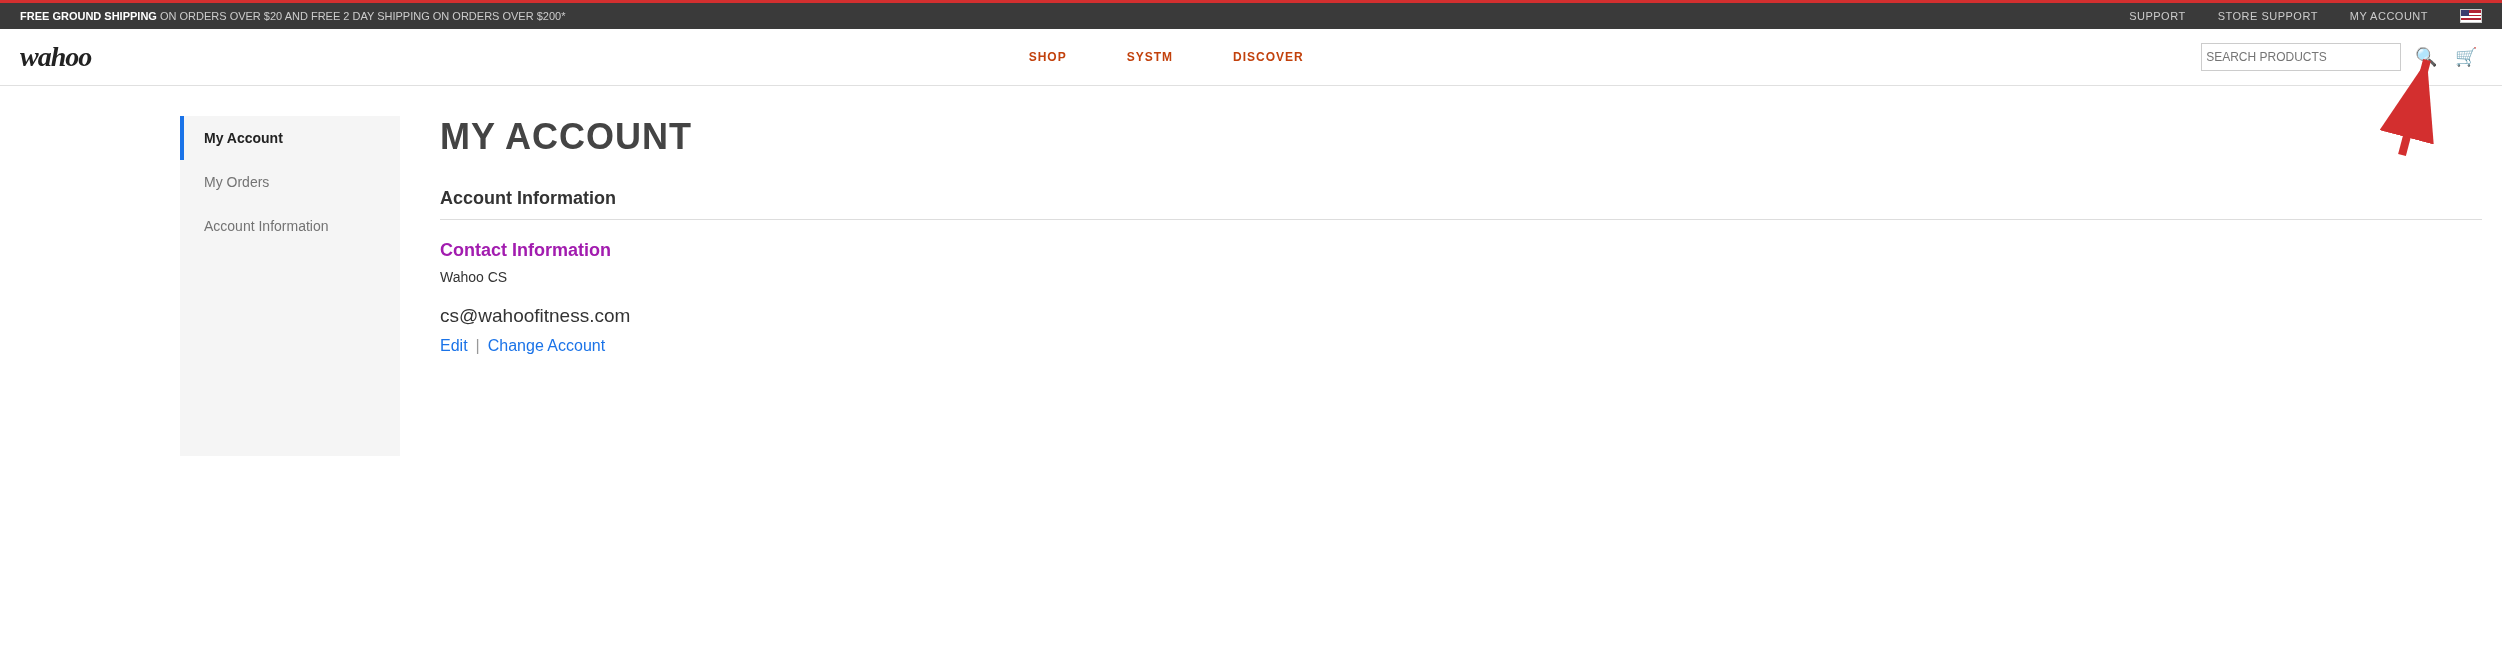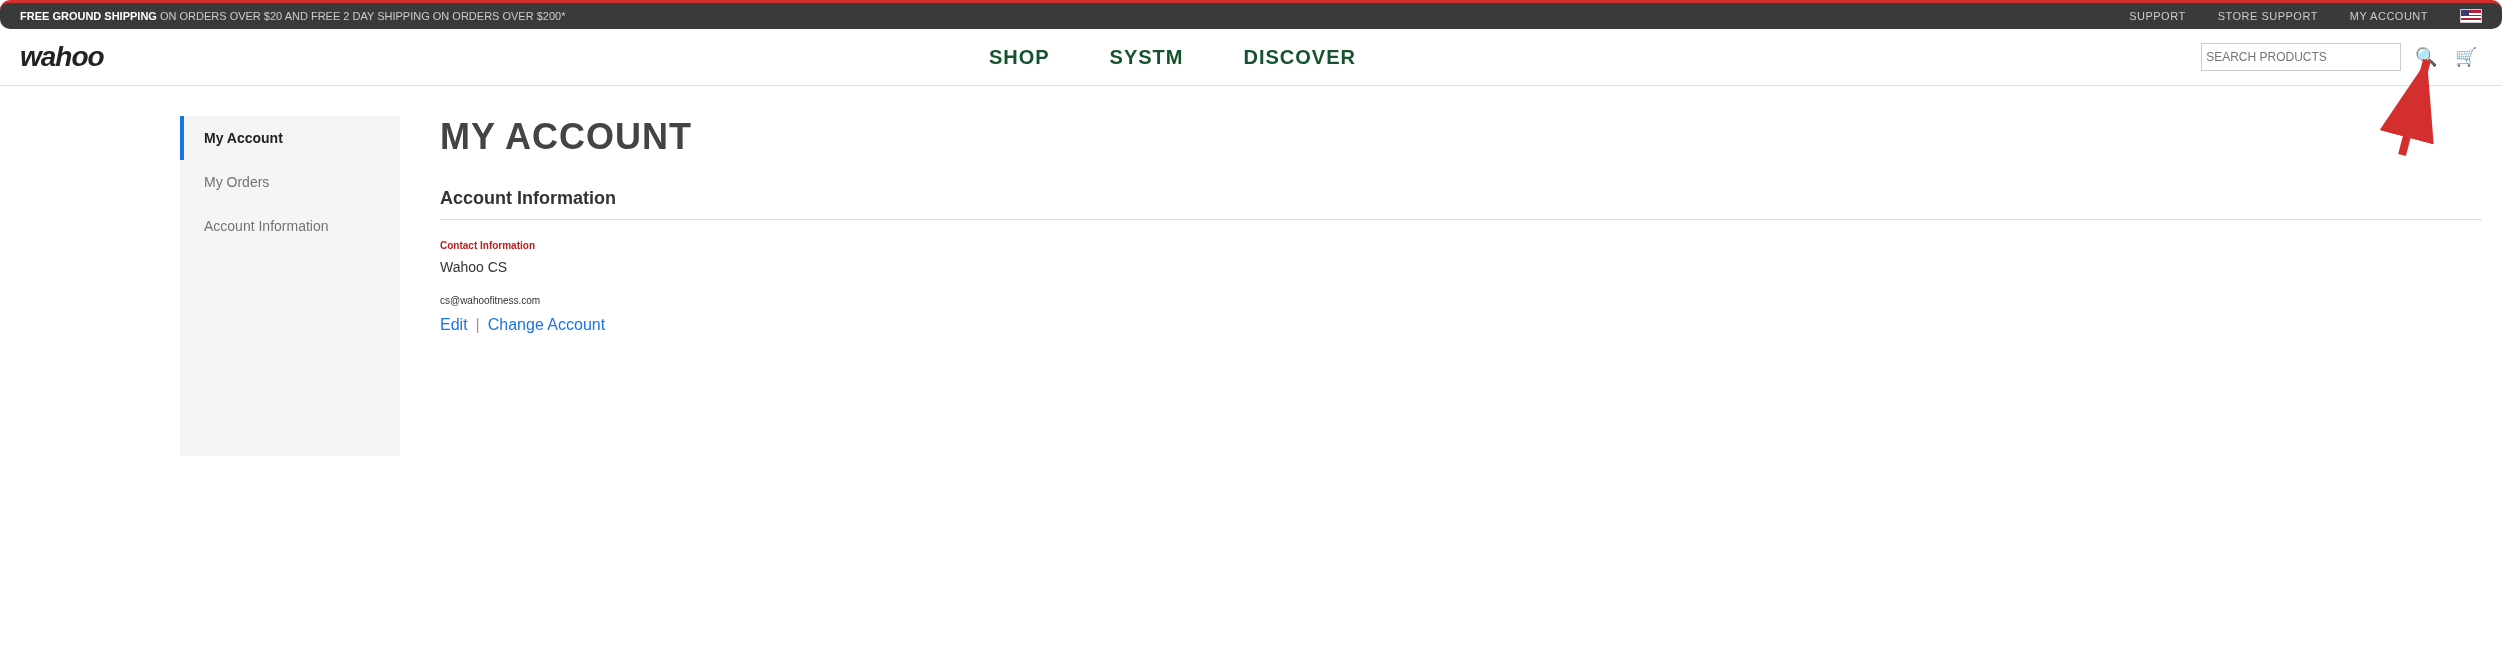--- a/index.html
+++ b/index.html
@@ -8,21 +8,20 @@
     
     .top-banner {
       background: #3a3a3a;
       color: #ccc;
       font-size: 11px;
       padding: 6px 20px;
       display: flex;
       justify-content: space-between;
       align-items: center;
       border-top: 3px solid #d32f2f;
-      border-radius: 10px;
     }
     .top-banner-left strong { color: #fff; font-weight: bold; }
     .top-banner-right { display: flex; gap: 32px; align-items: center; }
     .top-banner-right a {
       color: #ccc;
       text-decoration: none;
       font-size: 11px;
       letter-spacing: 0.5px;
     }
     .flag-icon {
@@ -50,35 +49,35 @@
       padding: 12px 20px;
       border-bottom: 1px solid #e0e0e0;
       background: #fff;
     }
     .logo {
       font-size: 28px;
       font-weight: 900;
       color: #222;
       letter-spacing: -1px;
       text-decoration: none;
-      font-family: Liberation Sans, sans-serif;
+      font-family: Liberation Serif, serif;
       margin-right: 40px;
       flex-shrink: 0;
     }
     .logo span { font-style: italic; }
     .main-nav {
       flex: 1;
       display: flex;
       justify-content: center;
       gap: 60px;
     }
     .main-nav a {
-      color: #14532d;
-      text-decoration: none;
-      font-size: 20px;
+      color: #c2410c;
+      text-decoration: none;
+      font-size: 12px;
       font-weight: 600;
       letter-spacing: 1px;
       text-transform: uppercase;
     }
     .header-right {
       display: flex;
       align-items: center;
       gap: 10px;
     }
     .search-box {
@@ -153,32 +152,32 @@
     }
     .section-title {
       font-size: 18px;
       font-weight: 700;
       color: #333;
       padding-bottom: 10px;
       border-bottom: 1px solid #ddd;
       margin-bottom: 20px;
     }
     .contact-label {
-      font-size: 10px;
+      font-size: 18px;
       font-weight: 700;
-      color: #b91c1c;
+      color: #a21caf;
       margin-bottom: 8px;
     }
     .contact-name {
       font-size: 14px;
       color: #333;
       margin-bottom: 20px;
     }
     .contact-email {
-      font-size: 10px;
+      font-size: 19px;
       color: #333;
       margin-bottom: 10px;
     }
     .contact-links {
       display: flex;
       align-items: center;
       gap: 8px;
       font-size: 16px;
     }
     .contact-links a {

